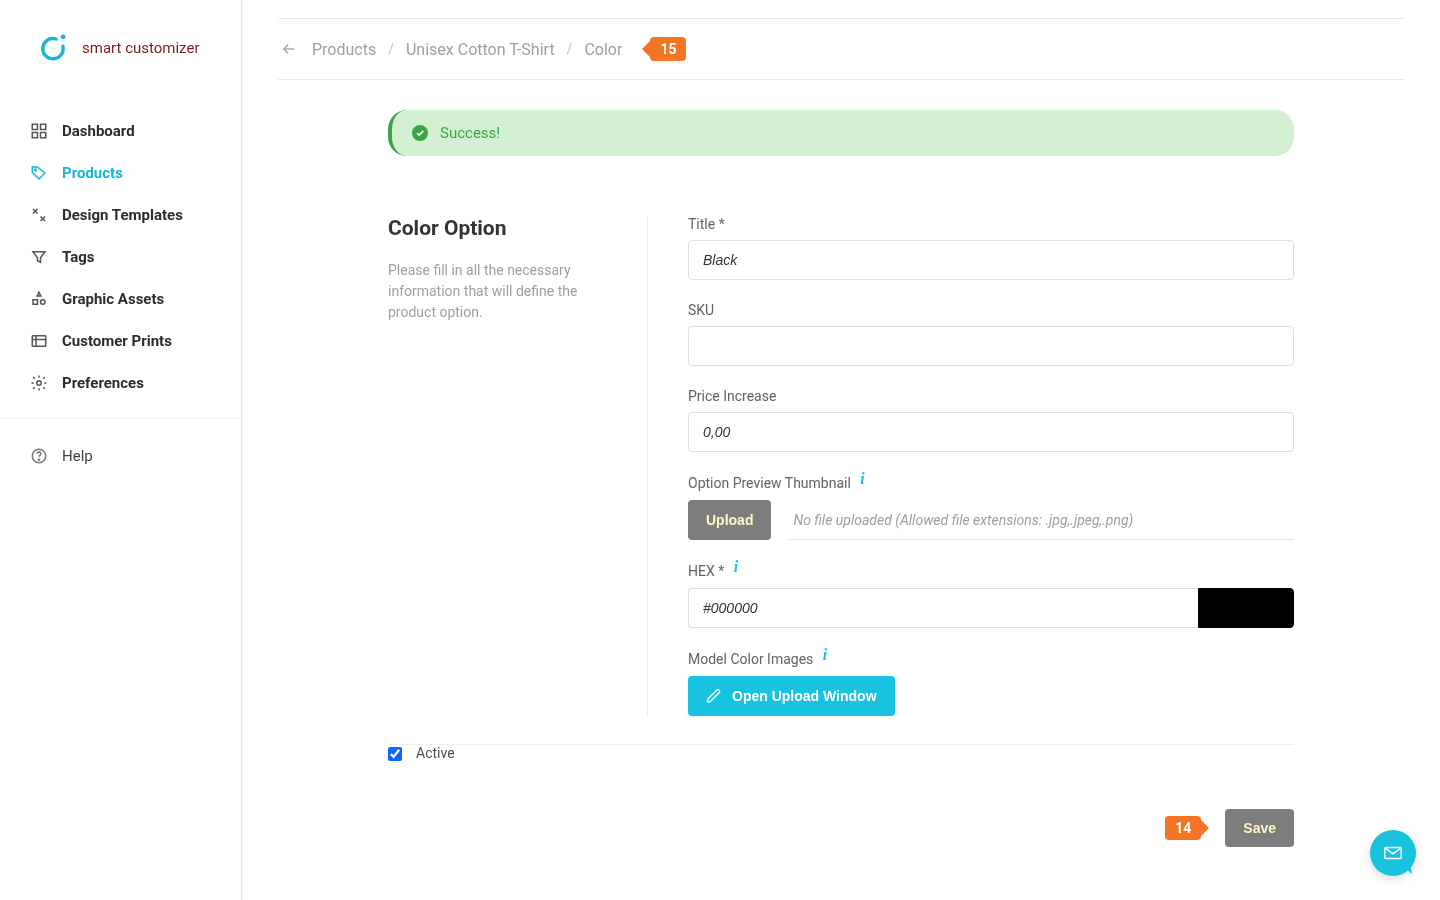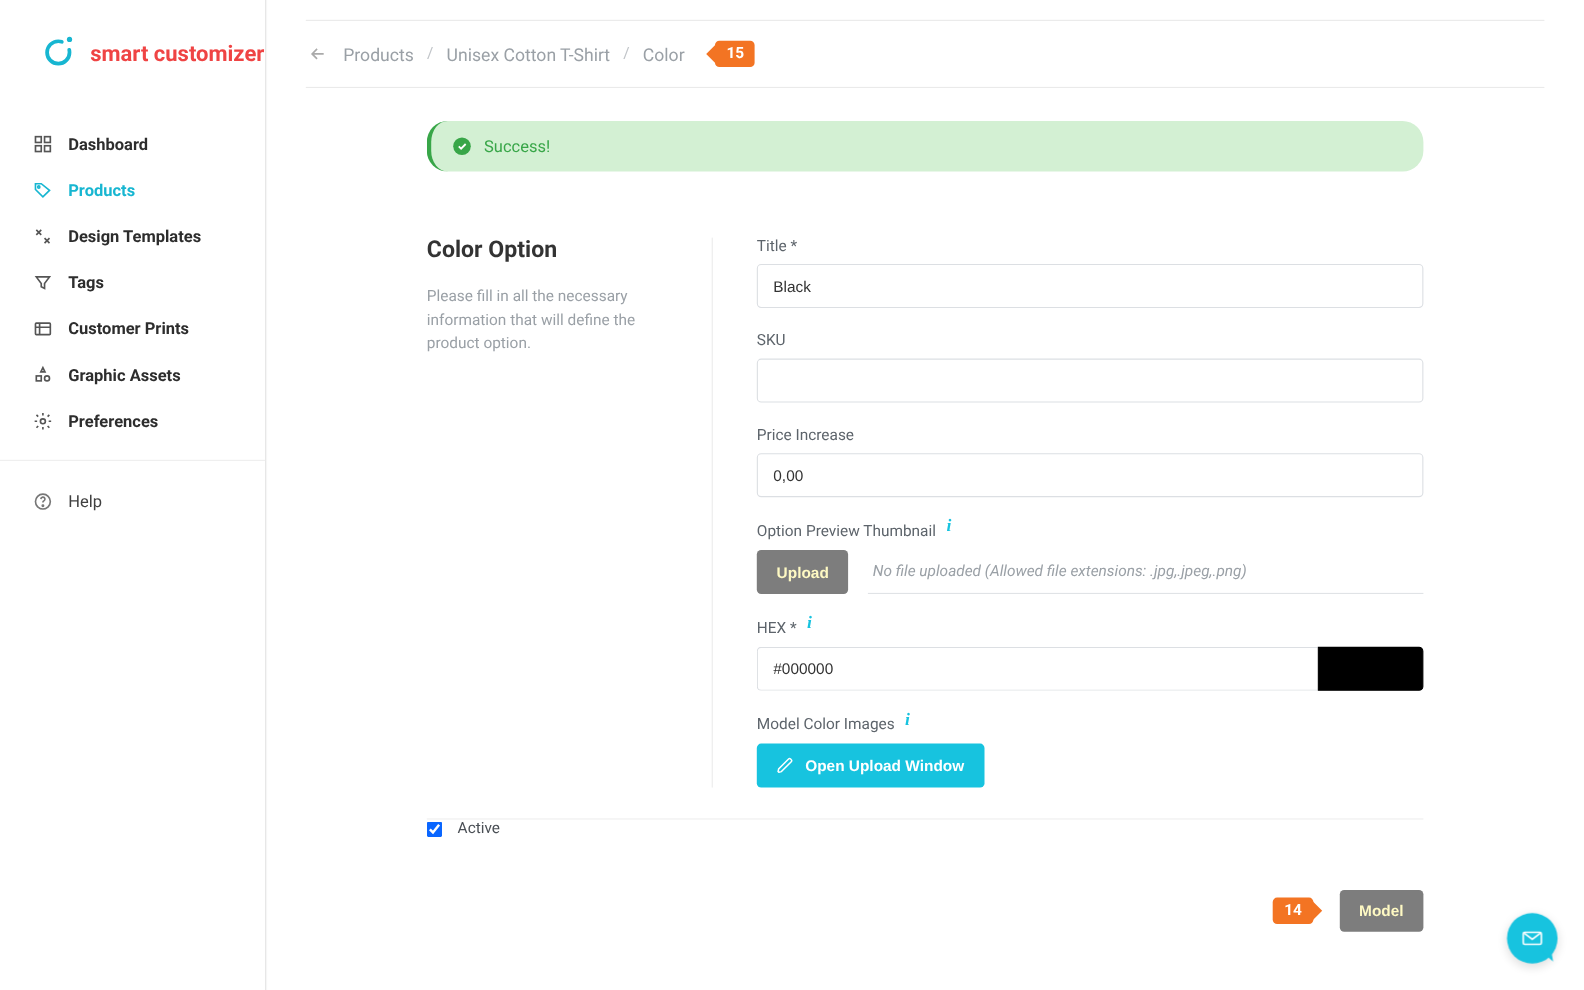--- a/index.html
+++ b/index.html
@@ -25,23 +25,23 @@
     }
     .logo-wrap {
       height: 96px;
       display: flex;
       align-items: center;
       padding-left: 36px;
       gap: 12px;
     }
     .logo-svg { width: 34px; height: 34px; color: #17b6d1; }
     .logo-text {
-      color: #ef4444;
-      font-size: 20px;
-      font-weight: 700;
+      color: #7f1d1d;
+      font-size: 15px;
+      font-weight: 400;
     }
     .profile-block {
       border-top: 1px solid #eee;
       border-bottom: 1px solid #eee;
       padding: 26px 0 26px 30px;
     }
     .nav-block { padding: 14px 0; }
     .nav-block.bottom { border-top: 1px solid #eee; padding: 16px 0; }
     .nav-item {
       display: flex;
@@ -174,20 +174,21 @@
     .field { display: flex; flex-direction: column; gap: 8px; }
     .field-label { color: #5d646b; font-size: 14px; }
     .text-input {
       height: 40px;
       border: 1px solid #dcdfe3;
       border-radius: 4px;
       padding: 0 14px;
       font-size: 14px;
       color: #333;
       outline: none;
+      font-style: italic;
     }
     .hex-row { display: flex; align-items: stretch; }
     .hex-row .text-input { flex: 1; border-top-right-radius: 0; border-bottom-right-radius: 0; border-right: none; }
     .hex-swatch { width: 96px; background: #000; border-radius: 0 4px 4px 0; border: 1px solid #000; }
 
     .upload-row { display: flex; align-items: stretch; gap: 18px; }
     .btn {
       display: inline-flex; align-items: center; justify-content: center;
       gap: 10px;
       border: none; cursor: pointer;
@@ -307,35 +308,35 @@
         <span class="nav-icon">
           <svg viewBox="0 0 24 24" fill="none" stroke="currentColor" stroke-width="2">
             <path d="M4 5h16l-6 8v6l-4-2v-4L4 5z"></path>
           </svg>
         </span>
         <span>Tags</span>
       </a>
       <a class="nav-item">
         <span class="nav-icon">
           <svg viewBox="0 0 24 24" fill="none" stroke="currentColor" stroke-width="2">
-            <rect x="3" y="5" width="18" height="14" rx="1"></rect>
-              <path d="M3 10h18M8 5v14"></path>
-          </svg>
-        </span>
-        <span>Customer Prints</span>
-      </a>
-      <a class="nav-item">
-        <span class="nav-icon">
-          <svg viewBox="0 0 24 24" fill="none" stroke="currentColor" stroke-width="2">
             <path d="M12 3l2.5 5H9.5L12 3z"></path>
               <rect x="4" y="13" width="6" height="6"></rect>
               <circle cx="17" cy="16" r="3"></circle>
           </svg>
         </span>
         <span>Graphic Assets</span>
+      </a>
+      <a class="nav-item">
+        <span class="nav-icon">
+          <svg viewBox="0 0 24 24" fill="none" stroke="currentColor" stroke-width="2">
+            <rect x="3" y="5" width="18" height="14" rx="1"></rect>
+              <path d="M3 10h18M8 5v14"></path>
+          </svg>
+        </span>
+        <span>Customer Prints</span>
       </a>
       <a class="nav-item">
         <span class="nav-icon">
           <svg viewBox="0 0 24 24" fill="none" stroke="currentColor" stroke-width="2">
             <circle cx="12" cy="12" r="3"></circle>
               <path d="M12 2v3M12 19v3M4.2 4.2l2.1 2.1M17.7 17.7l2.1 2.1M2 12h3M19 12h3M4.2 19.8l2.1-2.1M17.7 6.3l2.1-2.1"></path>
           </svg>
         </span>
         <span>Preferences</span>
       </a>
@@ -455,21 +456,21 @@
         <input type="checkbox" class="checkbox" checked="" style="">
         <span class="active-label">Active</span>
       </div>
     </div>
 
     <div class="save-bar">
       <span class="tour-badge">
         <span class="bubble">14</span>
         <span class="arrow-right"></span>
       </span>
-      <button class="btn btn-grey" style="height:38px;">Model</button>
+      <button class="btn btn-grey" style="height:38px;">Save</button>
     </div>
 
   </main>
 </div>
 
 <div class="chat-bubble">
   <span class="chat-tail"></span>
   <svg viewBox="0 0 24 24" fill="none" stroke="currentColor" stroke-width="1.6">
     <rect x="3" y="6" width="18" height="12" rx="1.5"></rect>
       <path d="M4 7l8 6 8-6"></path>

